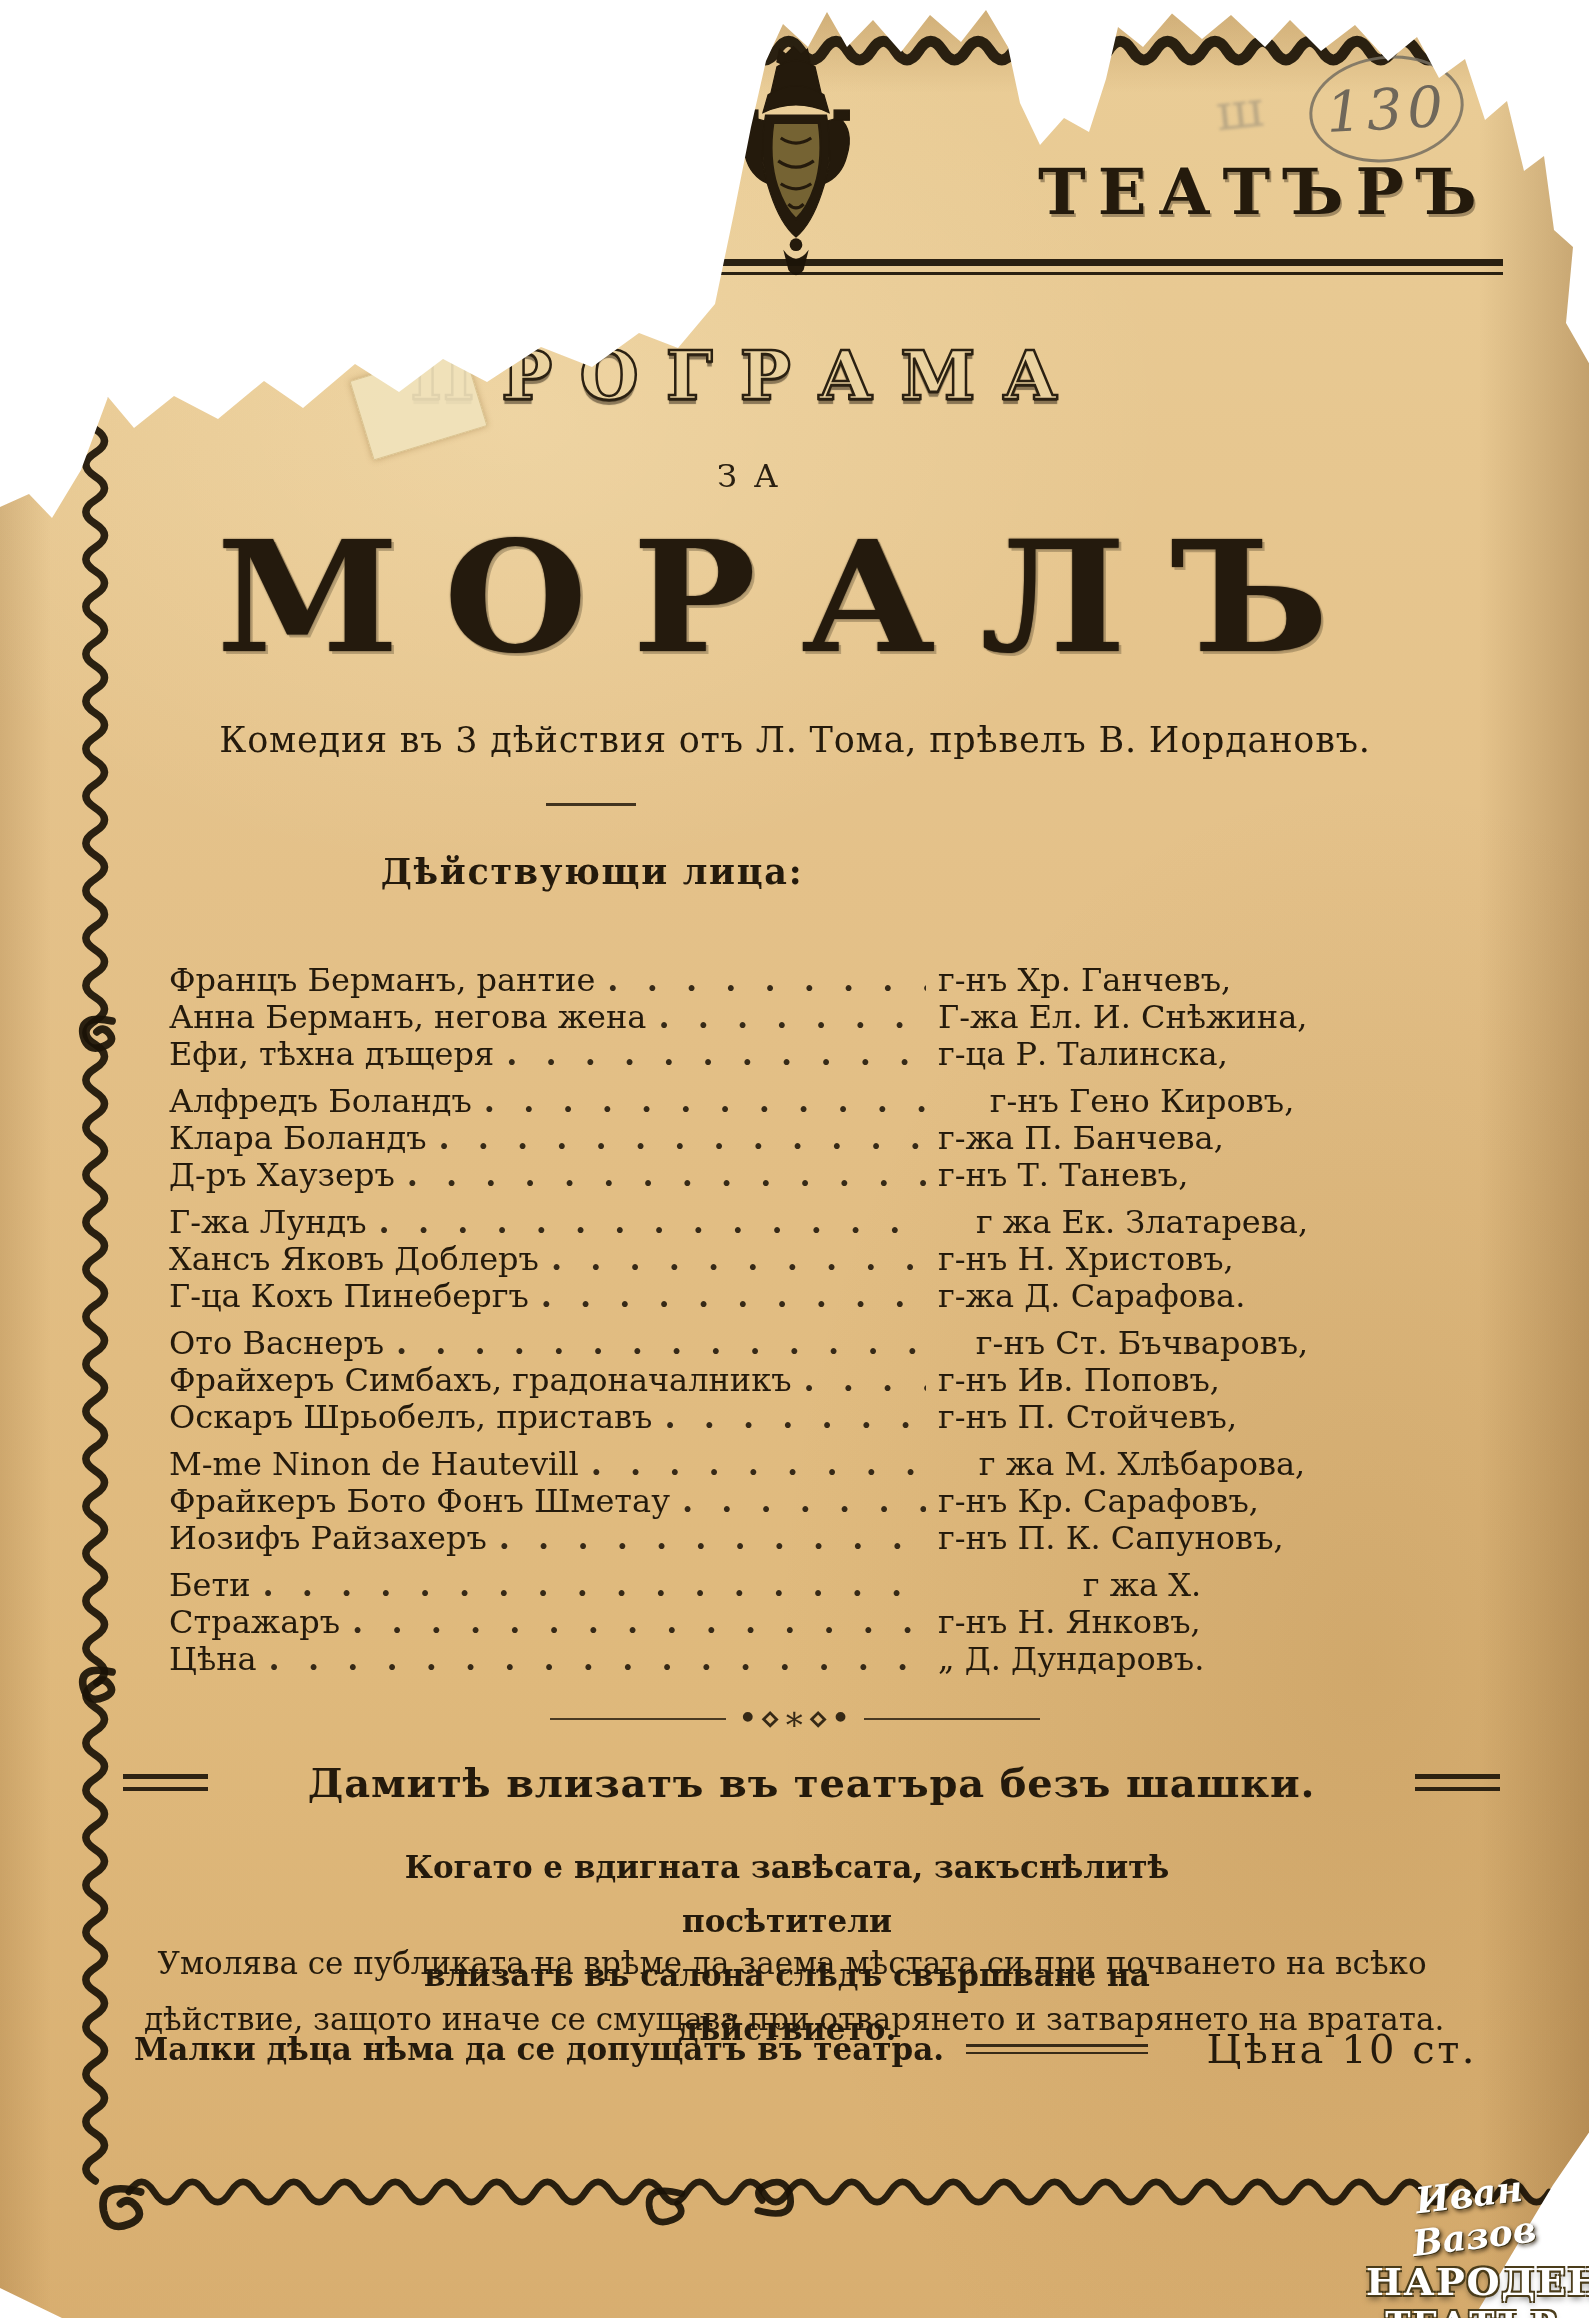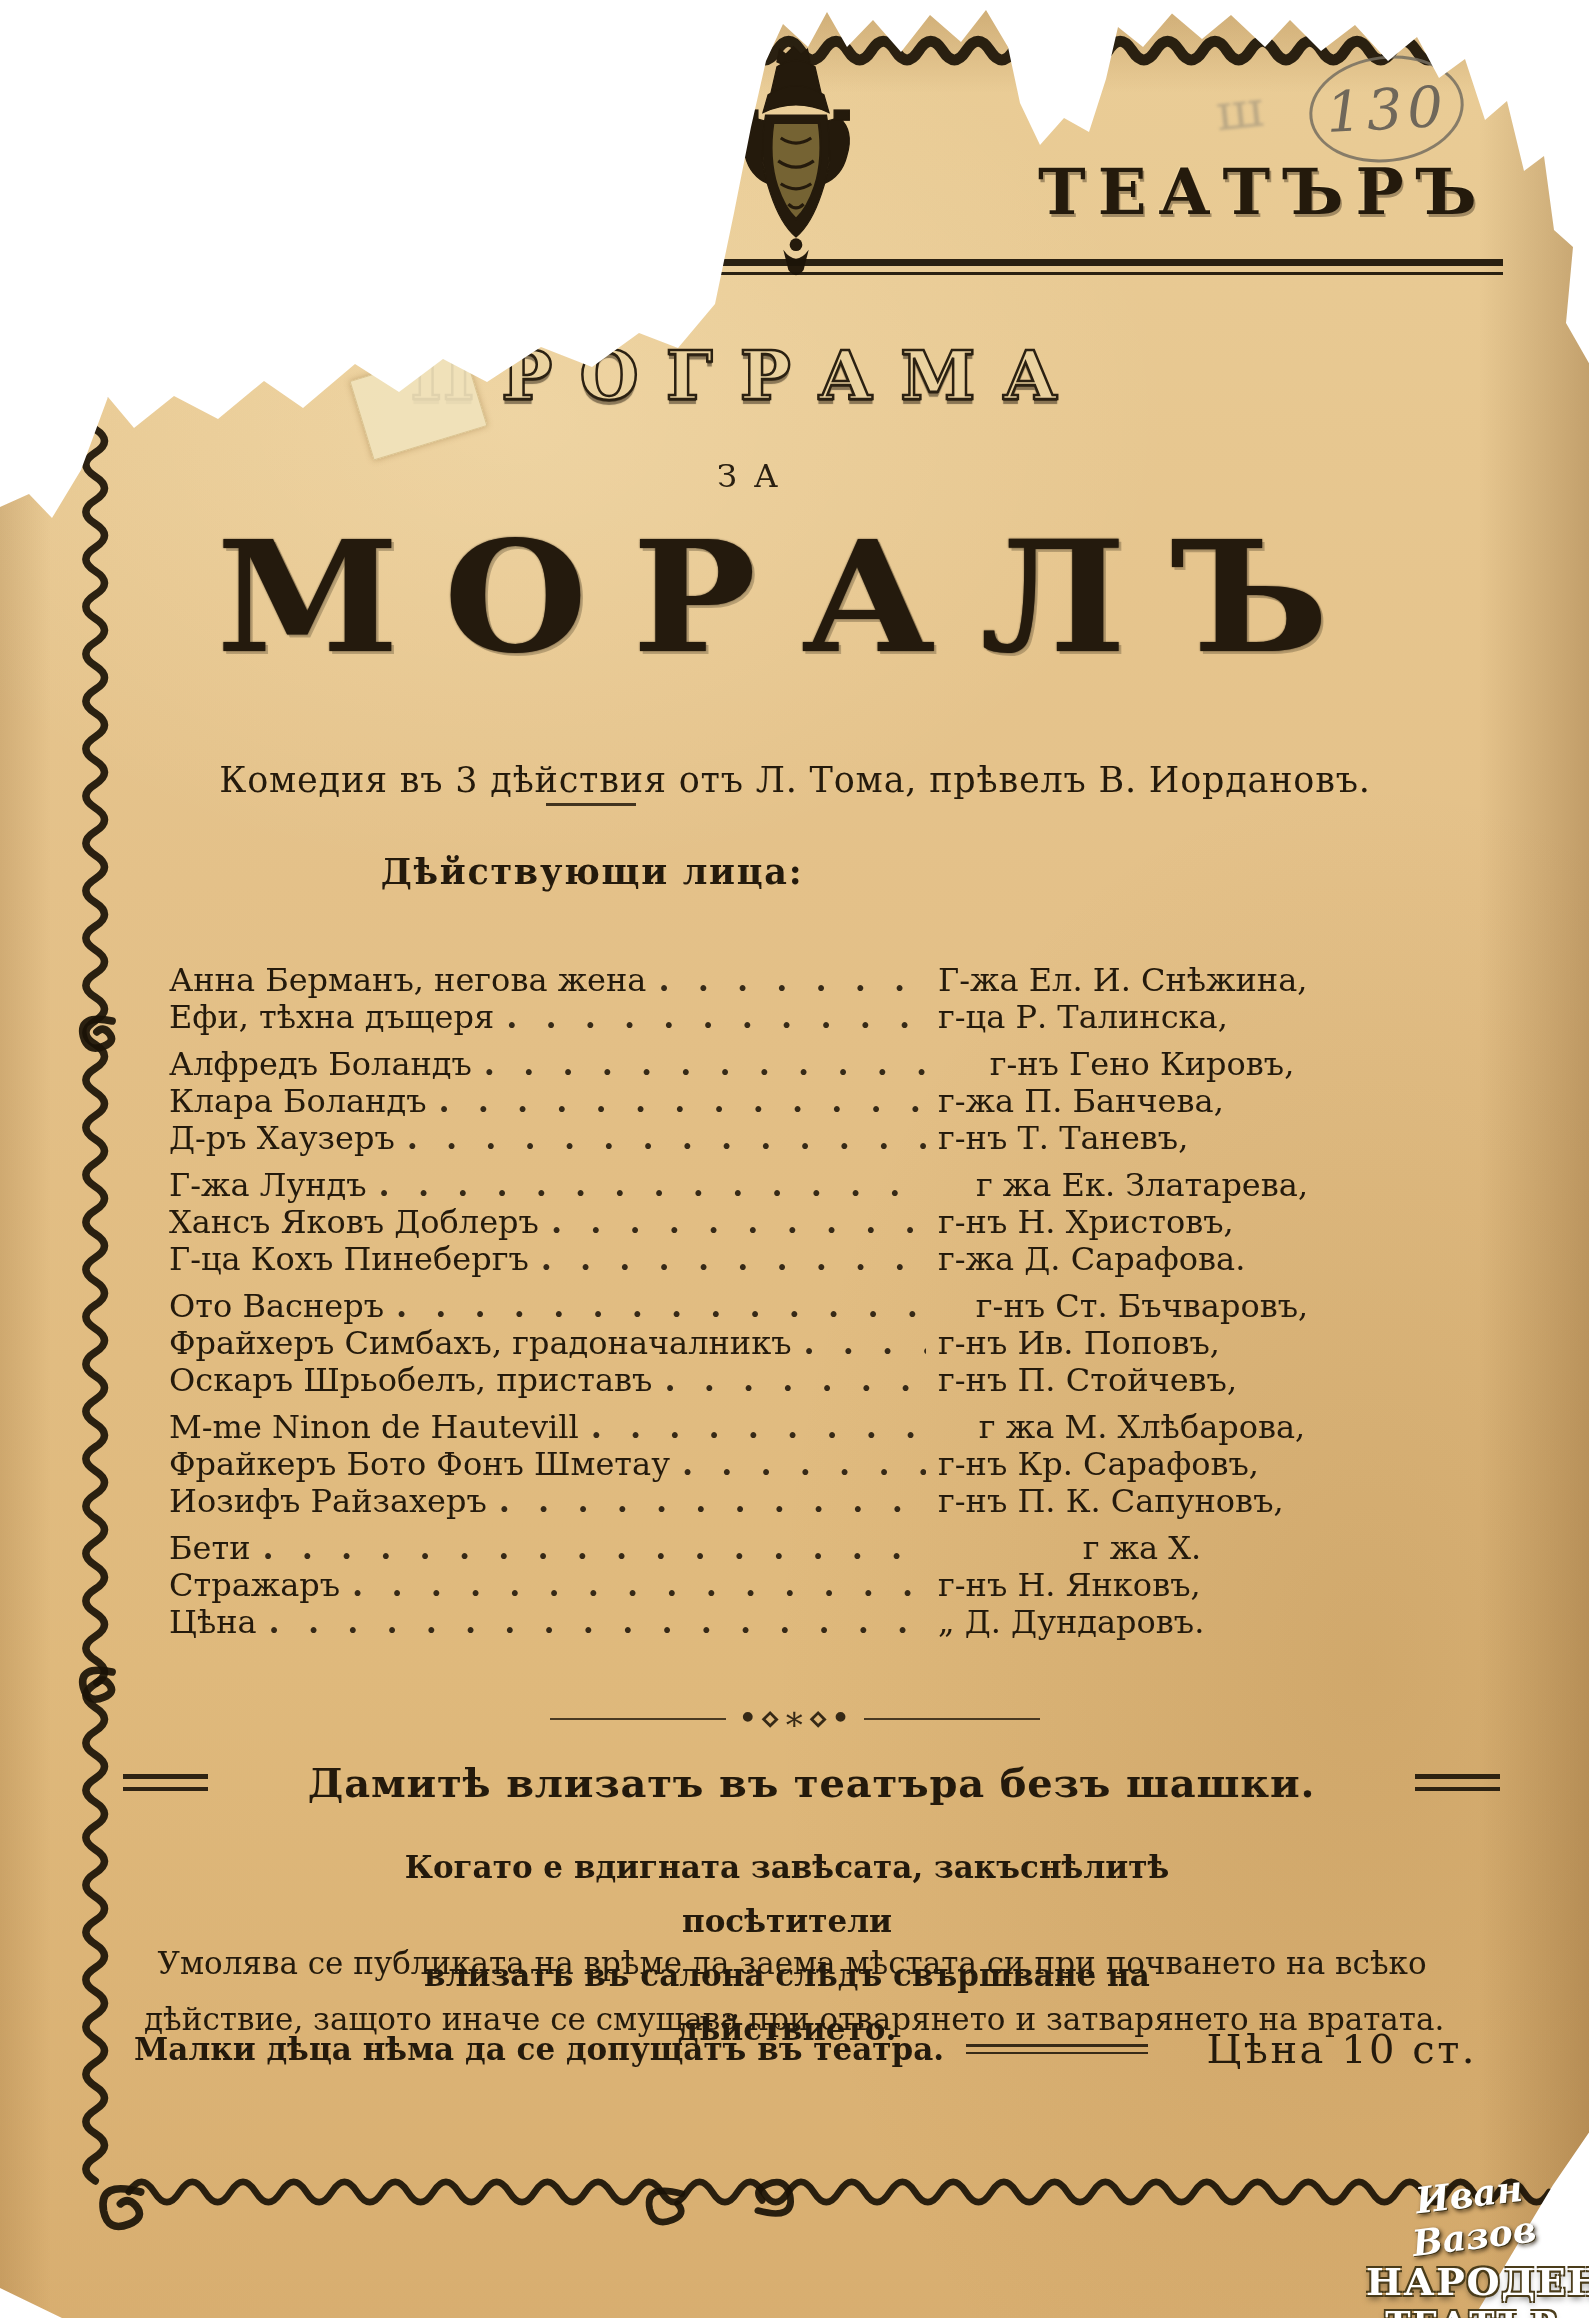--- a/index.html
+++ b/index.html
@@ -47,21 +47,21 @@
     font-weight:bold;font-size:68px;letter-spacing:27px;
     color:#ead29f;-webkit-text-stroke:2.5px #2b2112;
     text-shadow:0 5px 0.8px rgba(42,32,18,.5),0 1.7px 0 rgba(42,32,18,.7);}
   .prep{position:absolute;left:0;top:457px;width:1512px;text-align:center;
     font-size:32px;letter-spacing:17px;color:#2a2012;}
   .main-title{position:absolute;left:0;top:506px;width:1590px;text-align:center;
     font-weight:bold;font-size:154px;letter-spacing:42px;color:#241a0d;
     transform:scaleX(1.07);transform-origin:50% 50%;
     text-shadow:0 0 1.7px rgba(36,26,13,.8),2.5px 2.5px 0 rgba(36,26,13,.25);}
   .subtitle{position:absolute;left:0;top:720px;width:1590px;text-align:center;
-    font-size:35px;letter-spacing:0.8px;margin-top:40px;}
+    font-size:35px;letter-spacing:0.8px;}
 
   .cast-divider{position:absolute;left:546px;top:803px;width:90px;border-top:3.4px solid #241a0c;opacity:.85;}
   .cast-heading{position:absolute;left:355px;top:851px;width:474px;text-align:center;
     font-weight:bold;font-size:35px;letter-spacing:1.7px;}
 
   
   .cast-list{position:absolute;left:169px;top:962px;width:1177px;font-size:32px;}
   .cast-row{display:flex;align-items:baseline;height:37px;line-height:37px;white-space:nowrap;}
   .cast-row.gap{margin-top:10px;text-align:center;}
   .cast-row .role{flex:none;}
@@ -169,20 +169,25 @@
     <div class="kicker">ПРОГРАМА</div>
     <div class="prep">ЗА</div>
     <div class="main-title">МОРАЛЪ</div>
     <div class="subtitle">Комедия въ 3 дѣйствия отъ Л. Тома, прѣвелъ В. Иордановъ.</div>
 
     <div class="cast-divider"></div>
     <div class="cast-heading">Дѣйствующи лица:</div>
 
     <div class="cast-list">
       <div class="cast-row">
+          <span class="role">Францъ Берманъ, рантие</span>
+          <span class="leader"></span>
+          <span class="actor">г-нъ Хр. Ганчевъ,</span>
+        </div>
+      <div class="cast-row">
           <span class="role">Анна Берманъ, негова жена</span>
           <span class="leader"></span>
           <span class="actor">Г-жа Ел. И. Снѣжина,</span>
         </div>
       <div class="cast-row">
           <span class="role">Ефи, тѣхна дъщеря</span>
           <span class="leader"></span>
           <span class="actor">г-ца Р. Талинска,</span>
         </div>
       <div class="cast-row gap">

